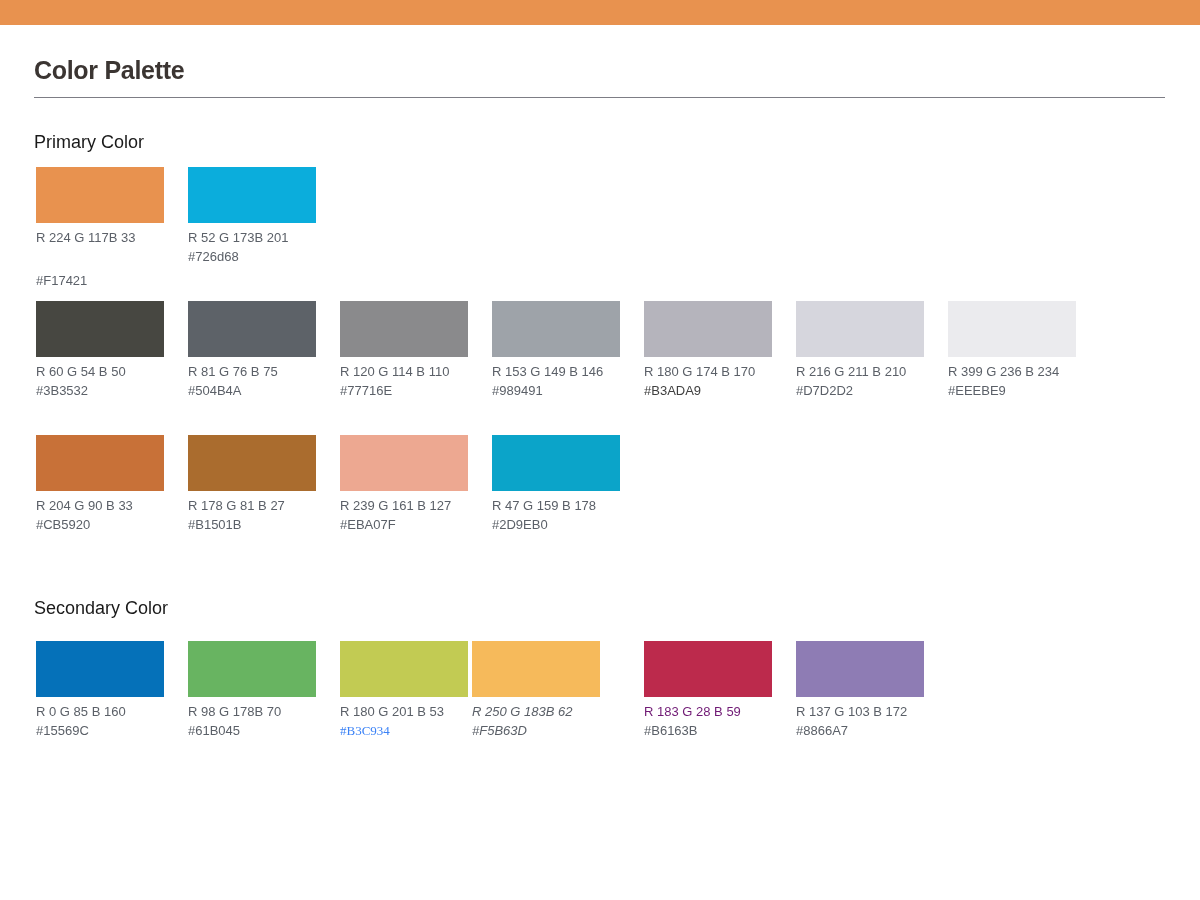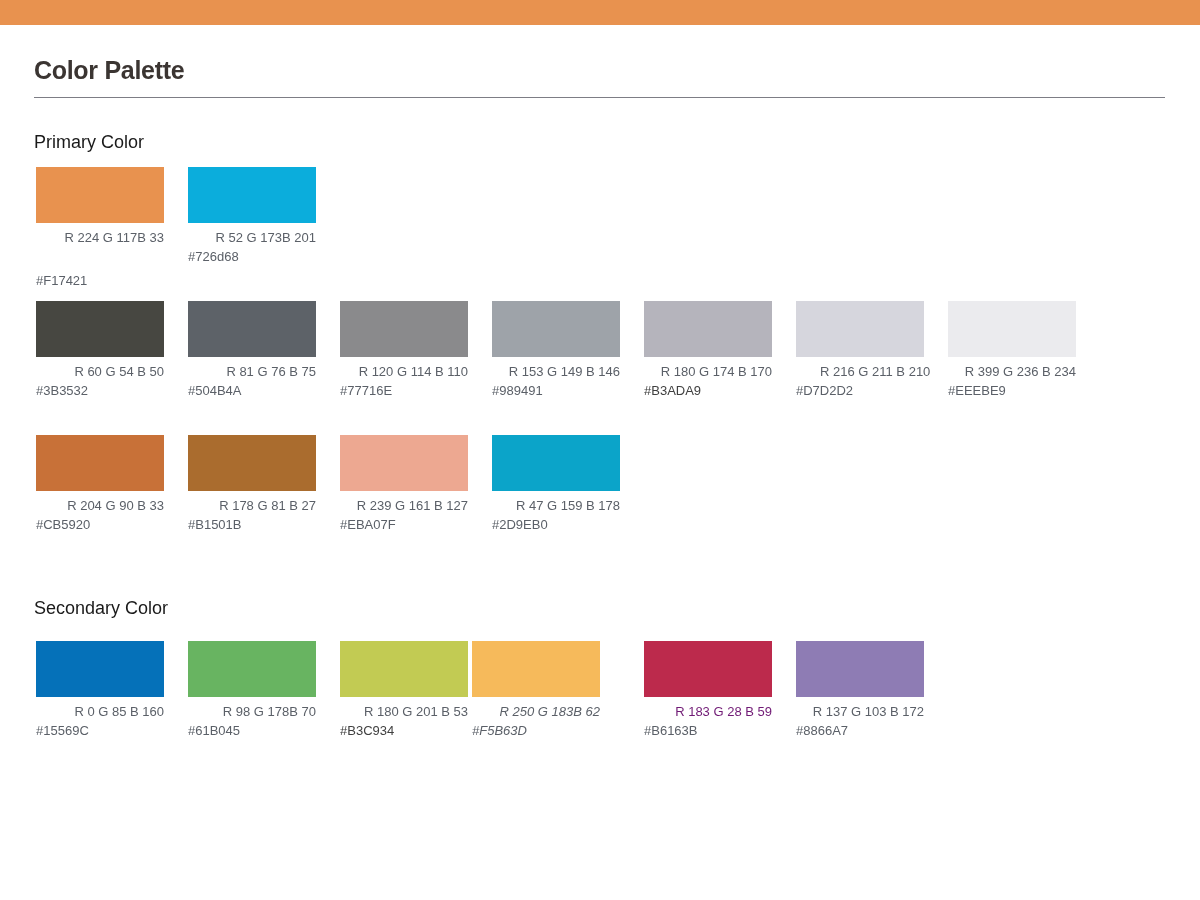--- a/index.html
+++ b/index.html
@@ -84,21 +84,21 @@
   }
 
   .swatch-rgb,
   .swatch-hex {
     display: block;
     font-size: 13px;
     color: #5b6068;
     white-space: nowrap;
     line-height: 19px;
   }
-  .swatch-rgb { margin-top: 5px; text-align: right; }
+  .swatch-rgb { margin-top: 5px; }
 </style>
 </head>
 <body style="background: rgb(255, 255, 255);">
 
 <div id="top-bar" style="background: rgb(232, 146, 79);"></div>
 
 <div id="page-title" style="color: rgb(59, 53, 50);">Color Palette</div>
 
 <div id="title-rule" style="background: rgb(125, 125, 133);"></div>
 
@@ -137,21 +137,21 @@
       <span class="swatch-rgb" style="color: rgb(91, 96, 104);">R 153 G 149 B 146</span>
       <span class="swatch-hex" style="color: rgb(91, 96, 104);">#989491</span>
     </div>
     <div class="swatch-cell" style="left: 608px;">
       <div class="swatch-chip" style="background: rgb(181, 180, 188);"></div>
       <span class="swatch-rgb" style="color: rgb(91, 96, 104);">R 180 G 174 B 170</span>
       <span class="swatch-hex" style="color: #404040;">#B3ADA9</span>
     </div>
     <div class="swatch-cell" style="left: 760px;">
       <div class="swatch-chip" style="background: rgb(214, 214, 221);"></div>
-      <span class="swatch-rgb" style="color: rgb(91, 96, 104); margin-left: 24px;">R 216 G 211 B 210</span>
+      <span class="swatch-rgb" style="color: rgb(91, 96, 104);">R 216 G 211 B 210</span>
       <span class="swatch-hex" style="color: rgb(91, 96, 104);">#D7D2D2</span>
     </div>
     <div class="swatch-cell" style="left: 912px;">
       <div class="swatch-chip" style="background: rgb(235, 235, 238);"></div>
       <span class="swatch-rgb" style="color: rgb(91, 96, 104);">R 399 G 236 B 234</span>
       <span class="swatch-hex" style="color: rgb(91, 96, 104);">#EEEBE9</span>
     </div>
   </div>
 <div id="row-primary-3" class="swatch-row">
     <div class="swatch-cell" style="left: 0px;">
@@ -185,21 +185,21 @@
       <span class="swatch-hex" style="color: rgb(91, 96, 104);">#15569C</span>
     </div>
     <div class="swatch-cell" style="left: 152px;">
       <div class="swatch-chip" style="background: rgb(104, 180, 97);"></div>
       <span class="swatch-rgb" style="color: rgb(91, 96, 104);">R 98  G 178B 70</span>
       <span class="swatch-hex" style="color: rgb(91, 96, 104);">#61B045</span>
     </div>
     <div class="swatch-cell" style="left: 304px;">
       <div class="swatch-chip" style="background: rgb(194, 203, 83);"></div>
       <span class="swatch-rgb" style="color: rgb(91, 96, 104);">R 180 G 201  B 53</span>
-      <span class="swatch-hex" style="color: #404040;">#B3C934</span>
+      <span class="swatch-hex" style="color: #3b82f6; font-family: Liberation Serif, serif;">#B3C934</span>
     </div>
     <div class="swatch-cell" style="left: 436px; font-style: italic;">
       <div class="swatch-chip" style="background: rgb(246, 186, 91);"></div>
       <span class="swatch-rgb" style="color: rgb(91, 96, 104);">R 250  G 183B 62</span>
       <span class="swatch-hex" style="color: rgb(91, 96, 104);">#F5B63D</span>
     </div>
     <div class="swatch-cell" style="left: 608px;">
       <div class="swatch-chip" style="background: rgb(188, 42, 76);"></div>
       <span class="swatch-rgb" style="color: #701a75;">R 183 G 28  B 59</span>
       <span class="swatch-hex" style="color: rgb(91, 96, 104);">#B6163B</span>

